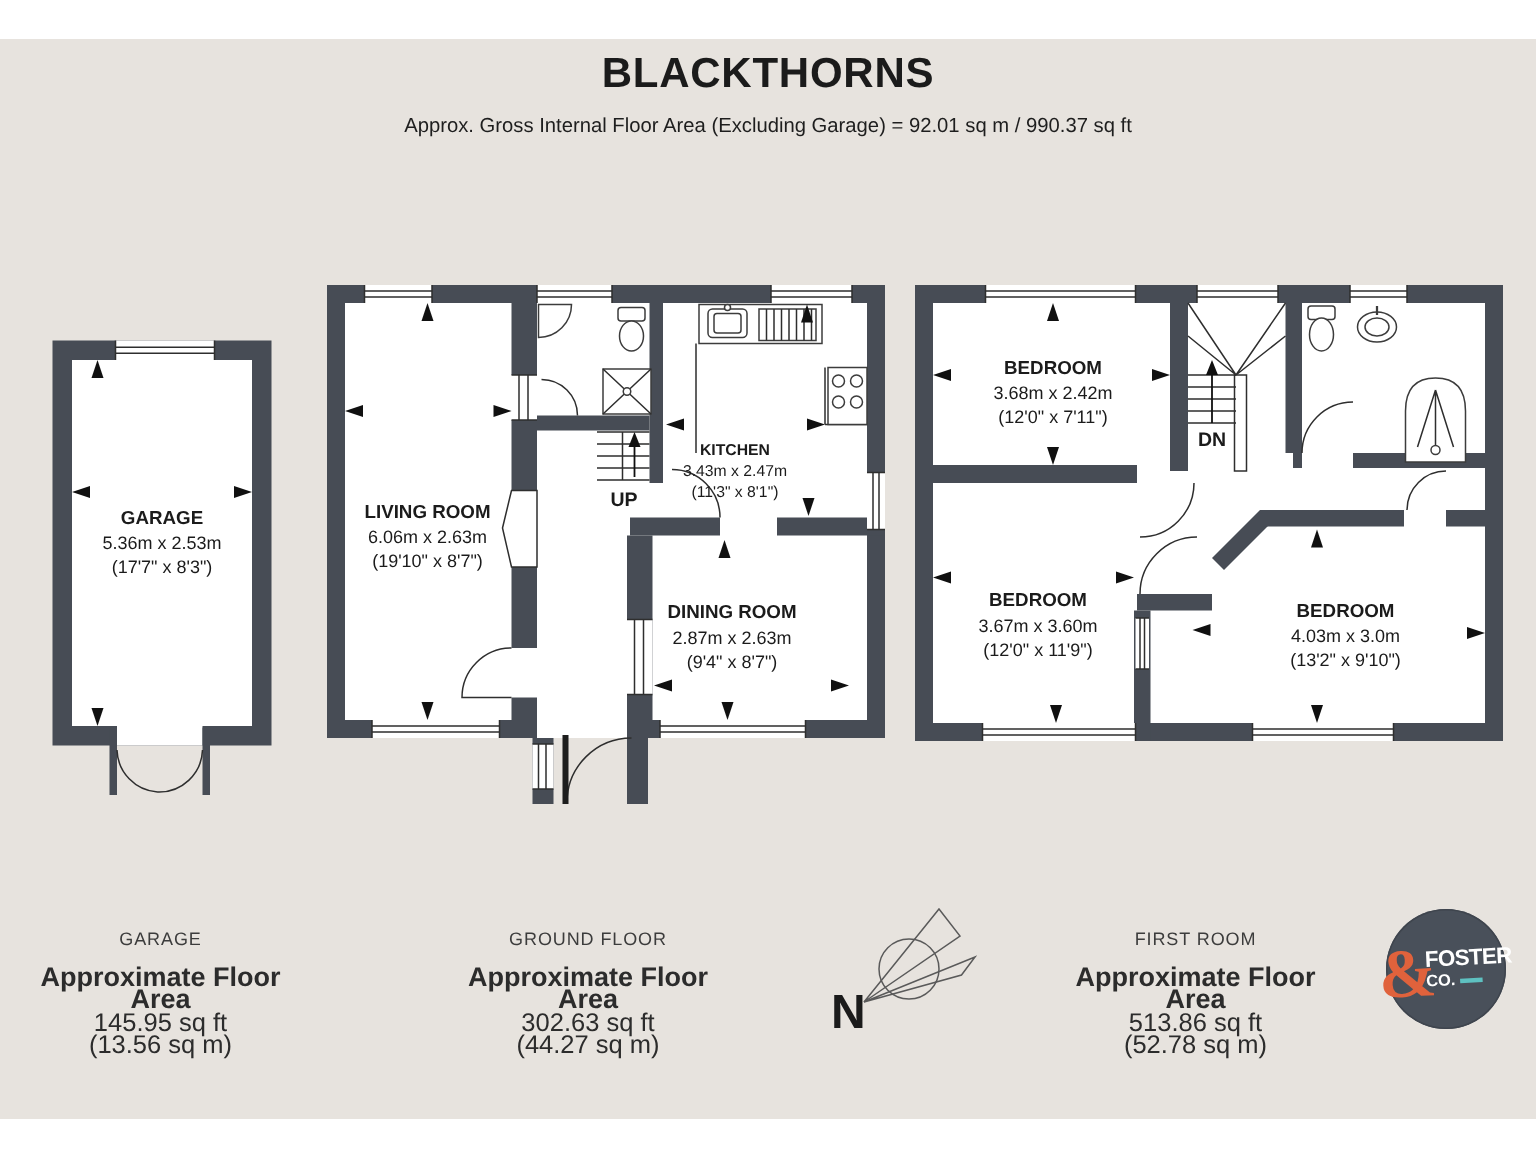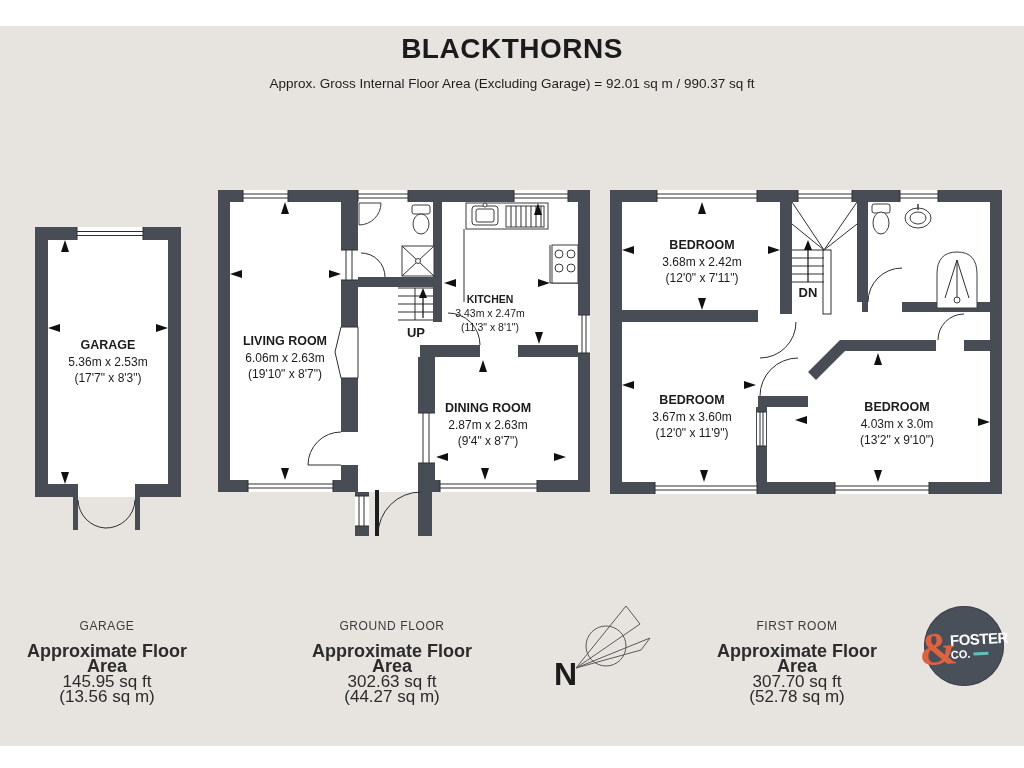--- a/index.html
+++ b/index.html
@@ -288,21 +288,21 @@
   </div>
   <div class="fcol" style="left:297px;">
     <div class="ffloor">GROUND FLOOR</div>
     <div class="fbold">Approximate Floor Area</div>
     <div class="fval">302.63 sq ft</div>
     <div class="fval">(44.27 sq m)</div>
   </div>
   <div class="fcol" style="left:702px;">
     <div class="ffloor">FIRST ROOM</div>
     <div class="fbold">Approximate Floor Area</div>
-    <div class="fval">307.70 sq ft</div>
+    <div class="fval">513.86 sq ft</div>
     <div class="fval">(52.78 sq m)</div>
   </div>
 
   <svg style="left:548px;top:598px;" width="110" height="100" viewBox="0 0 110 100">
     <g>
       <circle cx="58" cy="48" r="20" fill="none" stroke="#5a5a5a" stroke-width="1"></circle>
       <polygon points="28,70 78,8 92,26" fill="none" stroke="#5a5a5a" stroke-width="1"></polygon>
       <polygon points="28,70 102,40 93,52" fill="none" stroke="#5a5a5a" stroke-width="1"></polygon>
     </g>
     <text x="6" y="87" font-size="32" font-weight="bold" fill="#161616">N</text>

